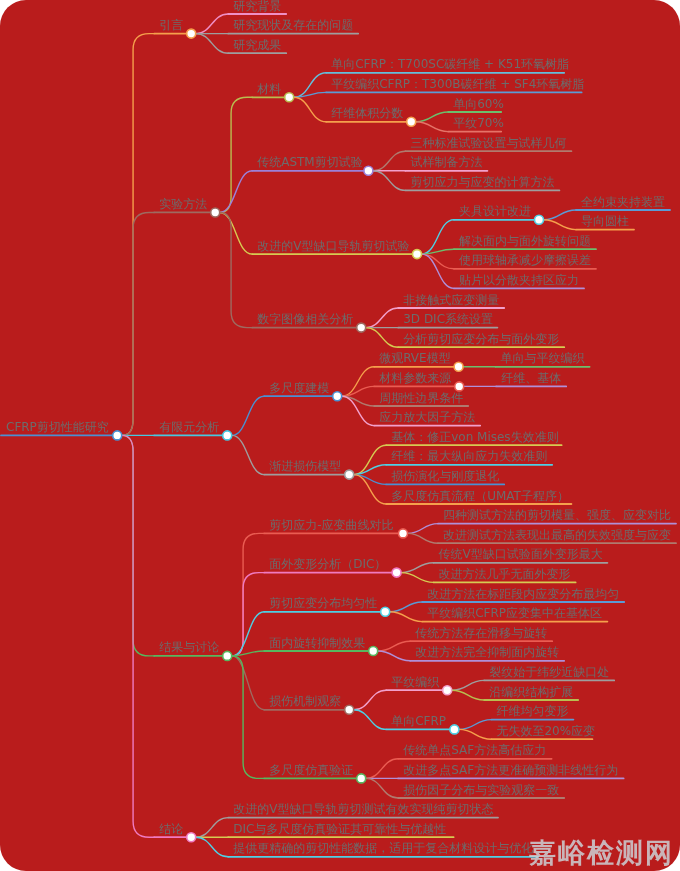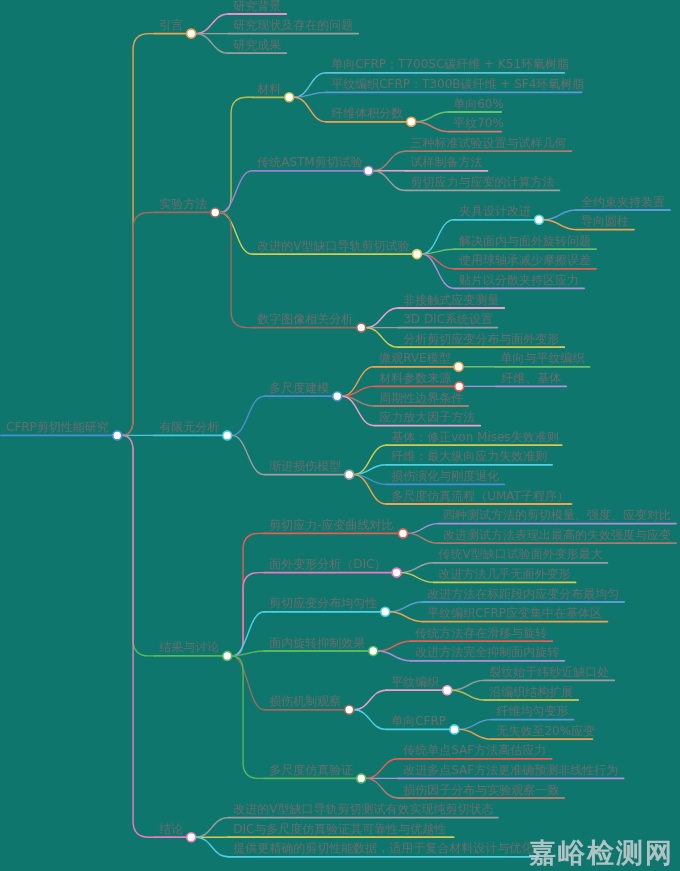--- a/index.html
+++ b/index.html
@@ -1,17 +1,17 @@
 <!DOCTYPE html>
 <html><head>
 <meta charset="utf-8">
 <style>
   html,body{margin:0;padding:0;background:#ffffff;}
-  #stage{position:relative;width:680px;height:871px;background:#0f766e;overflow:hidden;
-         font-family:"DejaVu Sans",sans-serif;}
+  #stage{position:relative;width:680px;height:871px;background:#b91c1c;overflow:hidden;
+         font-family:"DejaVu Sans",sans-serif;border-radius:26px;}
   #mindmap-svg{position:absolute;left:0;top:0;}
   #mindmap-svg text{font-family:"DejaVu Sans",sans-serif;font-size:12px;fill:#6c6c6c;}
   .watermark{position:absolute;right:6px;bottom:4px;text-align:center;line-height:1.05;
              pointer-events:none;opacity:.85;}
   .watermark .wm-cn{font-size:27px;font-weight:bold;color:#ccd1d5;letter-spacing:2px;}
   .watermark .wm-en{font-size:17px;font-style:italic;color:#c7ccd0;letter-spacing:1.5px;}
 </style>
 </head>
 <body>
 

